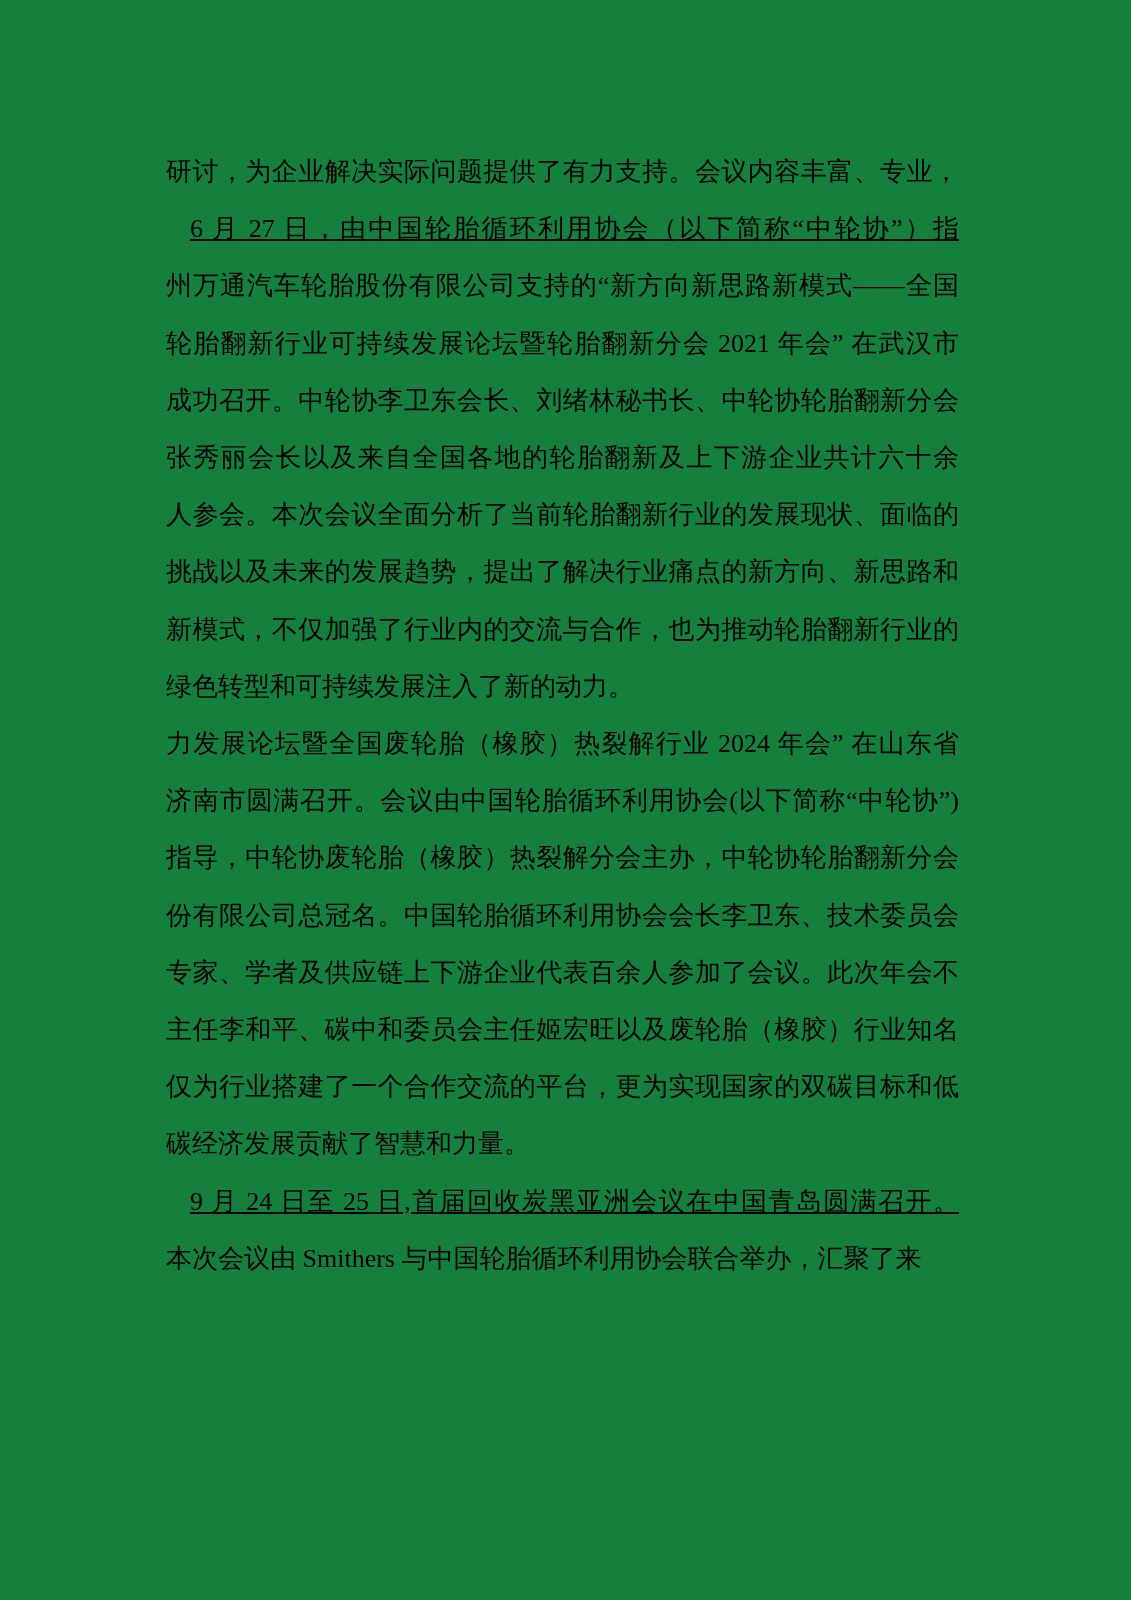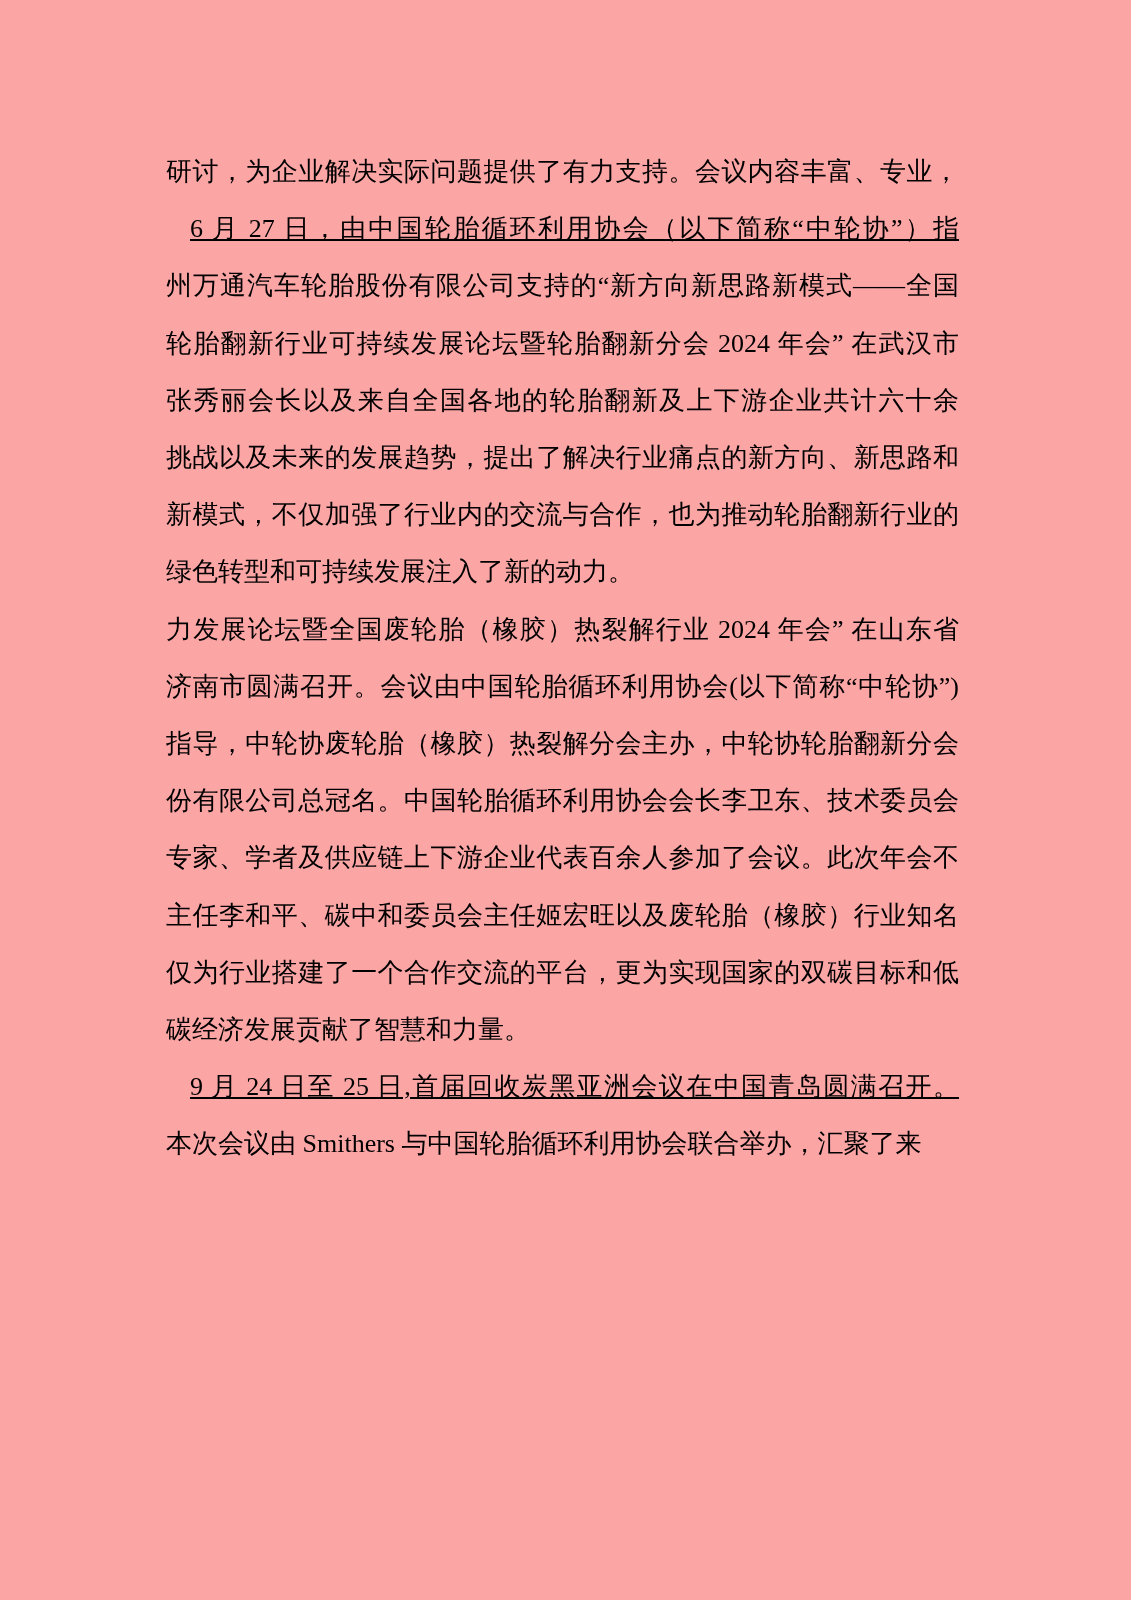--- a/index.html
+++ b/index.html
@@ -7,21 +7,21 @@
     width: 1131px;
     height: 1600px;
     background: #ffffff;
     overflow: hidden;
     font-family: "Liberation Serif", "DejaVu Serif", serif;
   }
   .page {
     position: relative;
     width: 1131px;
     height: 1600px;
-    background: #fca5a5;
+    background: #15803d;
   }
   .text-block {
     position: absolute;
     left: 166px;
     top: 143px;
     width: 793px;
     color: #000000;
     font-size: 26px;
     line-height: 57.2px;
     font-weight: 400;
@@ -45,22 +45,24 @@
   }
 </style>
 </head>
 <body>
 
 <div class="page">
   <div class="text-block" id="text-block">
       <div class="line j">研讨，为企业解决实际问题提供了有力支持。会议内容丰富、专业，</div>
       <div class="line j indent">6 月 27 日，由中国轮胎循环利用协会（以下简称“中轮协”）指</div>
       <div class="line j">州万通汽车轮胎股份有限公司支持的“新方向新思路新模式——全国</div>
-      <div class="line j">轮胎翻新行业可持续发展论坛暨轮胎翻新分会 2024 年会” 在武汉市</div>
+      <div class="line j">轮胎翻新行业可持续发展论坛暨轮胎翻新分会 2021 年会” 在武汉市</div>
+      <div class="line j">成功召开。中轮协李卫东会长、刘绪林秘书长、中轮协轮胎翻新分会</div>
       <div class="line j">张秀丽会长以及来自全国各地的轮胎翻新及上下游企业共计六十余</div>
+      <div class="line j">人参会。本次会议全面分析了当前轮胎翻新行业的发展现状、面临的</div>
       <div class="line j">挑战以及未来的发展趋势，提出了解决行业痛点的新方向、新思路和</div>
       <div class="line j">新模式，不仅加强了行业内的交流与合作，也为推动轮胎翻新行业的</div>
       <div class="line">绿色转型和可持续发展注入了新的动力。</div>
       <div class="line j">力发展论坛暨全国废轮胎（橡胶）热裂解行业 2024 年会” 在山东省</div>
       <div class="line j">济南市圆满召开。会议由中国轮胎循环利用协会(以下简称“中轮协”)</div>
       <div class="line j">指导，中轮协废轮胎（橡胶）热裂解分会主办，中轮协轮胎翻新分会</div>
       <div class="line j">份有限公司总冠名。中国轮胎循环利用协会会长李卫东、技术委员会</div>
       <div class="line j">专家、学者及供应链上下游企业代表百余人参加了会议。此次年会不</div>
       <div class="line j">主任李和平、碳中和委员会主任姬宏旺以及废轮胎（橡胶）行业知名</div>
       <div class="line j">仅为行业搭建了一个合作交流的平台，更为实现国家的双碳目标和低</div>

